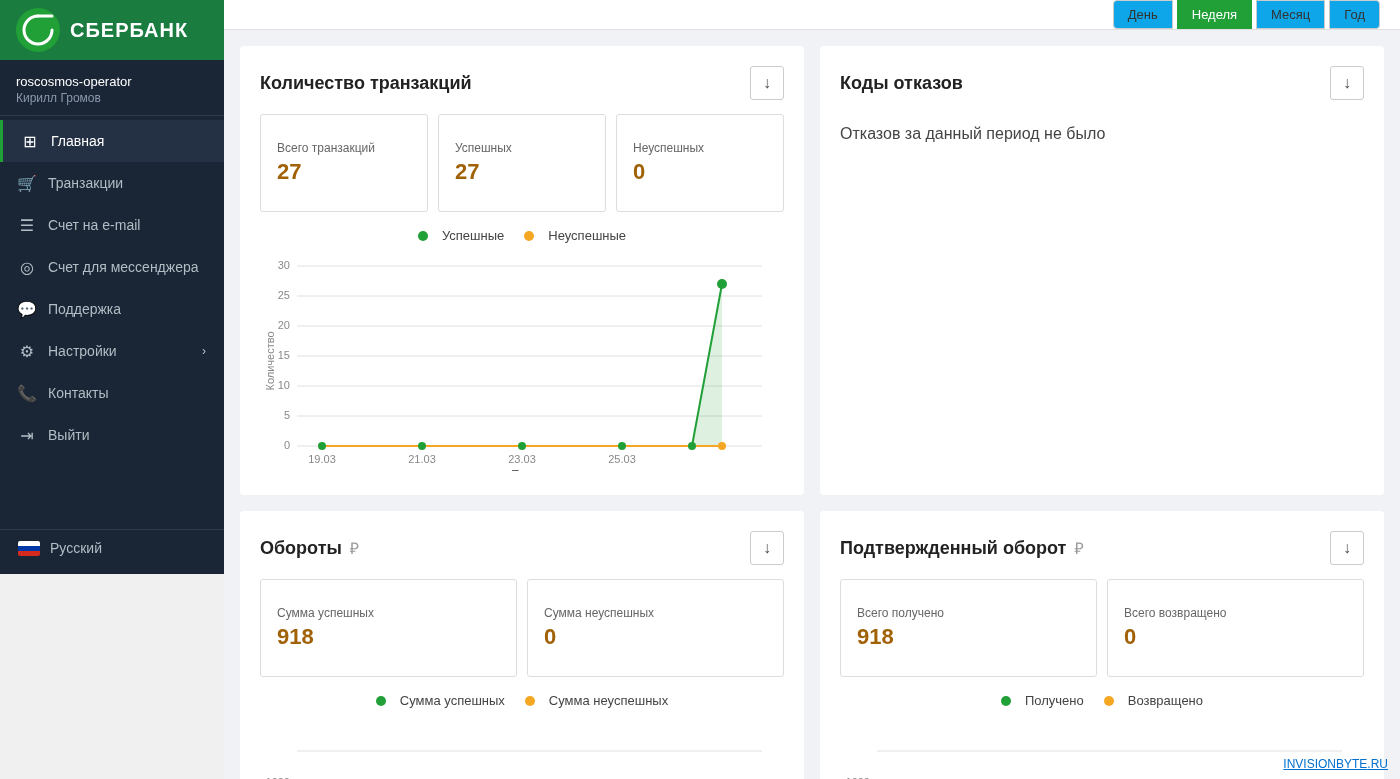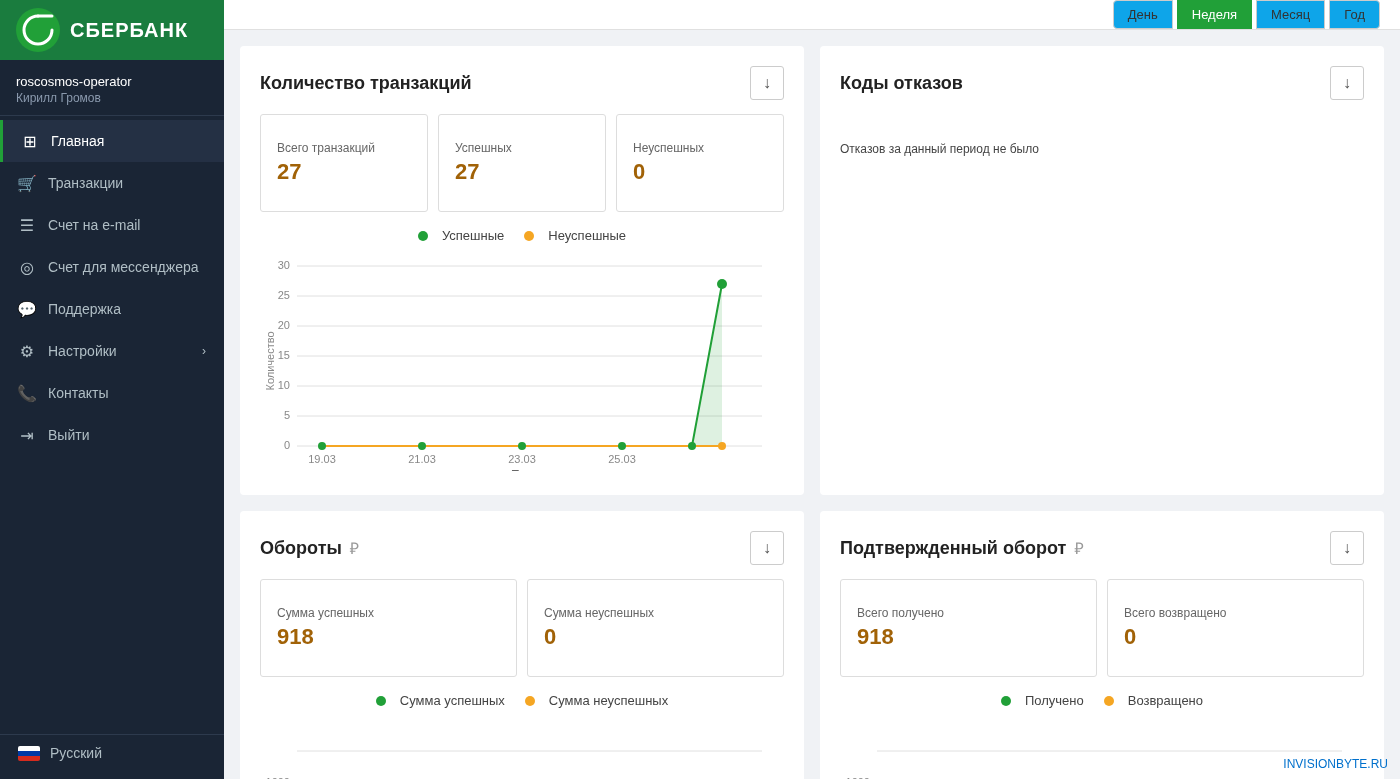--- a/index.html
+++ b/index.html
@@ -6,21 +6,21 @@
     body { font-family: Arial, sans-serif; background: #f0f0f0; display: flex; height: 779px; overflow: hidden; }
 
     
     .sidebar {
       width: 224px;
       min-width: 224px;
       background: #1a2535;
       color: #fff;
       display: flex;
       flex-direction: column;
-      height: 779px;
+      height: 574px;
     }
     .sidebar-logo {
       background: #1a7c3e;
       padding: 12px 16px;
       display: flex;
       align-items: center;
       gap: 10px;
       height: 60px;
     }
     .logo-icon {
@@ -241,35 +241,35 @@
       width: 100%;
       height: 220px;
     }
     .axis-label-y {
       font-size: 11px;
       fill: #888;
     }
 
     
     .refusals-text {
-      font-size: 12px;
+      font-size: 16px;
       color: #444;
-      margin-top: 26px;
+      margin-top: 8px;
       line-height: 1.5;
     }
 
     
     .watermark {
       position: fixed;
       bottom: 8px;
       right: 12px;
       font-size: 12px;
       color: #999;
     }
-    .watermark span { color: #0070cc; }
+    .watermark span { color: #0070cc; text-decoration: underline; }
   </style>
 </head>
 <body>
 
 <aside class="sidebar">
   <div class="sidebar-logo">
 
     <svg class="logo-icon" viewBox="0 0 44 44" fill="none" xmlns="http://www.w3.org/2000/svg">
       <circle cx="22" cy="22" r="22" fill="#21a038"></circle>
       <path d="M22 8C14.3 8 8 14.3 8 22s6.3 14 14 14 14-6.3 14-14" stroke="#fff" stroke-width="3" fill="none" stroke-linecap="round"></path>

